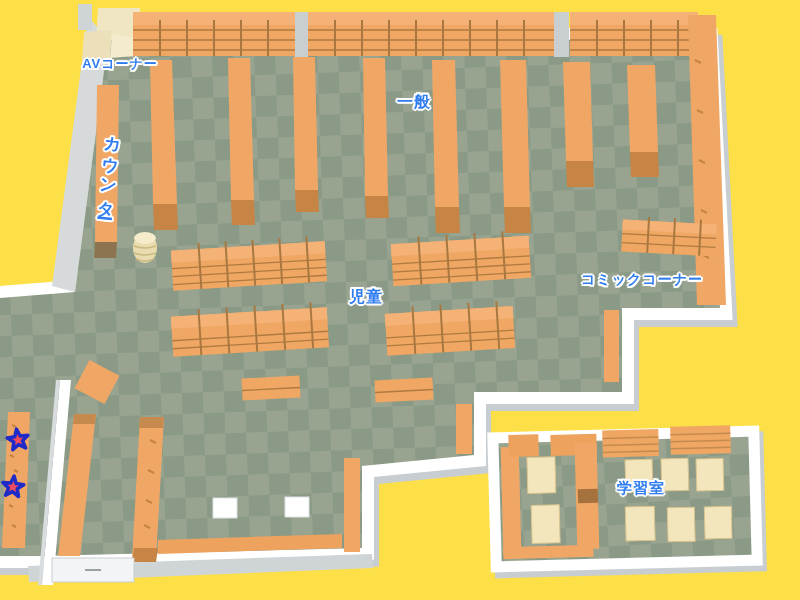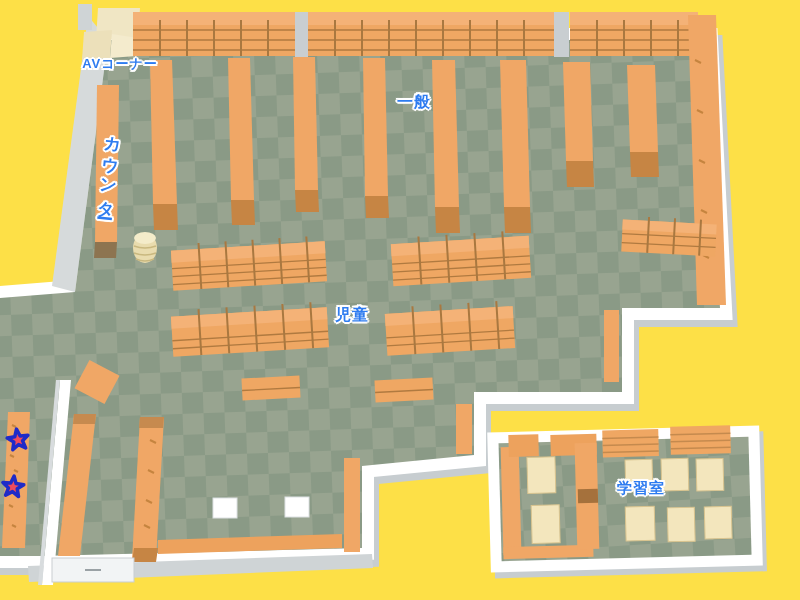--- a/index.html
+++ b/index.html
@@ -8,21 +8,21 @@
   .stage svg{position:absolute;left:0;top:0;}
   .map-label{position:absolute;transform:translate(-50%,-50%);
     color:#2e7cf0;font-weight:bold;white-space:nowrap;letter-spacing:1px;
     text-shadow:-2px 0 0 #fff,2px 0 0 #fff,0 -2px 0 #fff,0 2px 0 #fff,
       -1.5px -1.5px 0 #fff,1.5px -1.5px 0 #fff,-1.5px 1.5px 0 #fff,1.5px 1.5px 0 #fff,
       0 0 3px #fff;}
   .lbl-av{left:120px;top:64px;font-size:13px;}
   .lbl-counter{left:110px;top:168px;font-size:17px;writing-mode:vertical-rl;
     text-orientation:upright;transform:translate(-50%,-50%) rotate(6deg);letter-spacing:2px;}
   .lbl-general{left:414px;top:72px;font-size:16px;margin-top:30px;}
-  .lbl-children{left:352px;top:297px;font-size:16px;margin-top:18px;}
+  .lbl-children{left:366px;top:297px;font-size:16px;}
   .lbl-comic{left:642px;top:280px;font-size:14px;}
   .lbl-study{left:641px;top:488px;font-size:15px;}
 </style>
 </head>
 <body>
 
 <div class="stage">
 
 <svg width="800" height="600" viewBox="0 0 800 600">
   <defs>
@@ -250,15 +250,16 @@
   <g>
     <polygon points="0,-11 2.7,-3.7 10.5,-3.4 4.4,1.4 6.5,8.9 0,4.6 -6.5,8.9 -4.4,1.4 -10.5,-3.4 -2.7,-3.7" transform="translate(18,440) rotate(-8)" fill="#ef4b5e" stroke="#1f2bc8" stroke-width="3.5" stroke-linejoin="round"></polygon>
     <polygon points="0,-11 2.7,-3.7 10.5,-3.4 4.4,1.4 6.5,8.9 0,4.6 -6.5,8.9 -4.4,1.4 -10.5,-3.4 -2.7,-3.7" transform="translate(13,487) rotate(6)" fill="#ef4b5e" stroke="#1f2bc8" stroke-width="3.5" stroke-linejoin="round"></polygon>
   </g>
 </svg>
 
 <div class="map-label lbl-av">AVコーナー</div>
 <div class="map-label lbl-counter">カウンター</div>
 <div class="map-label lbl-general">一般</div>
 <div class="map-label lbl-children">児童</div>
+<div class="map-label lbl-comic">コミックコーナー</div>
 <div class="map-label lbl-study">学習室</div>
 
 </div>
 
 </body></html>

